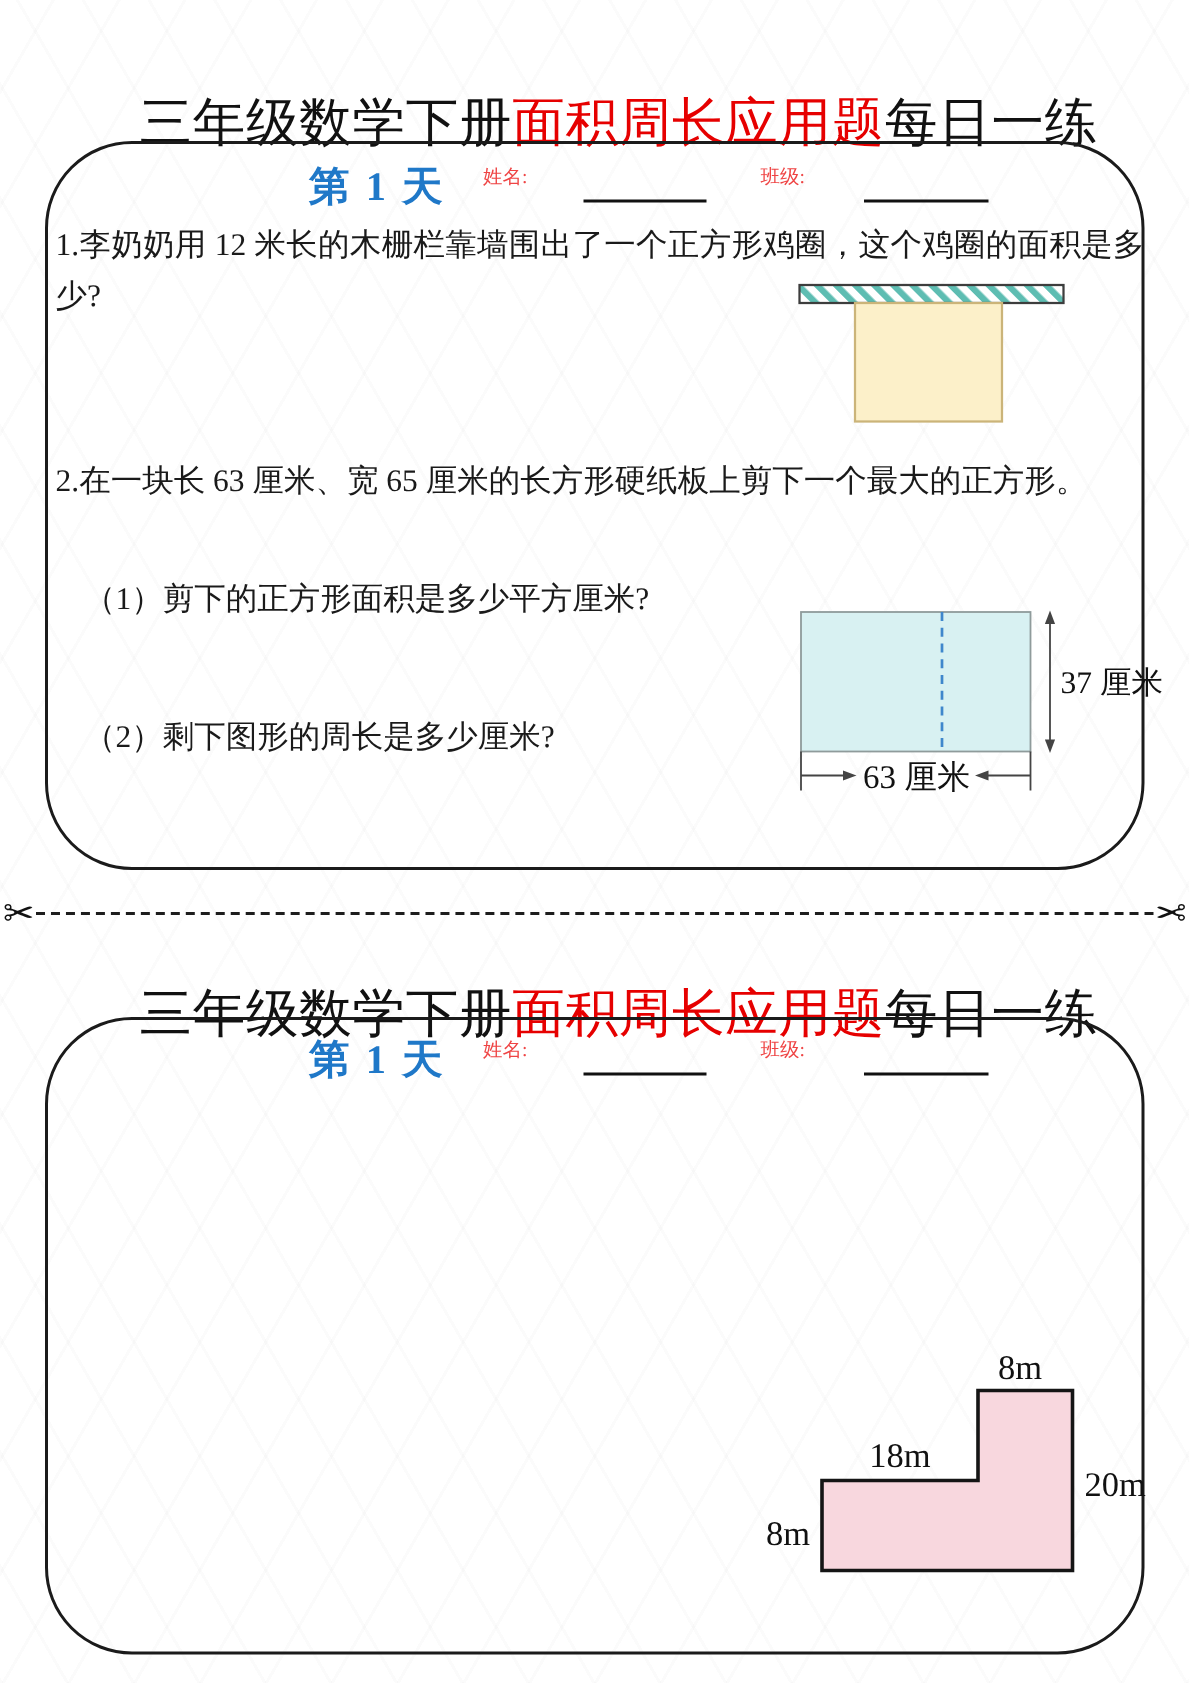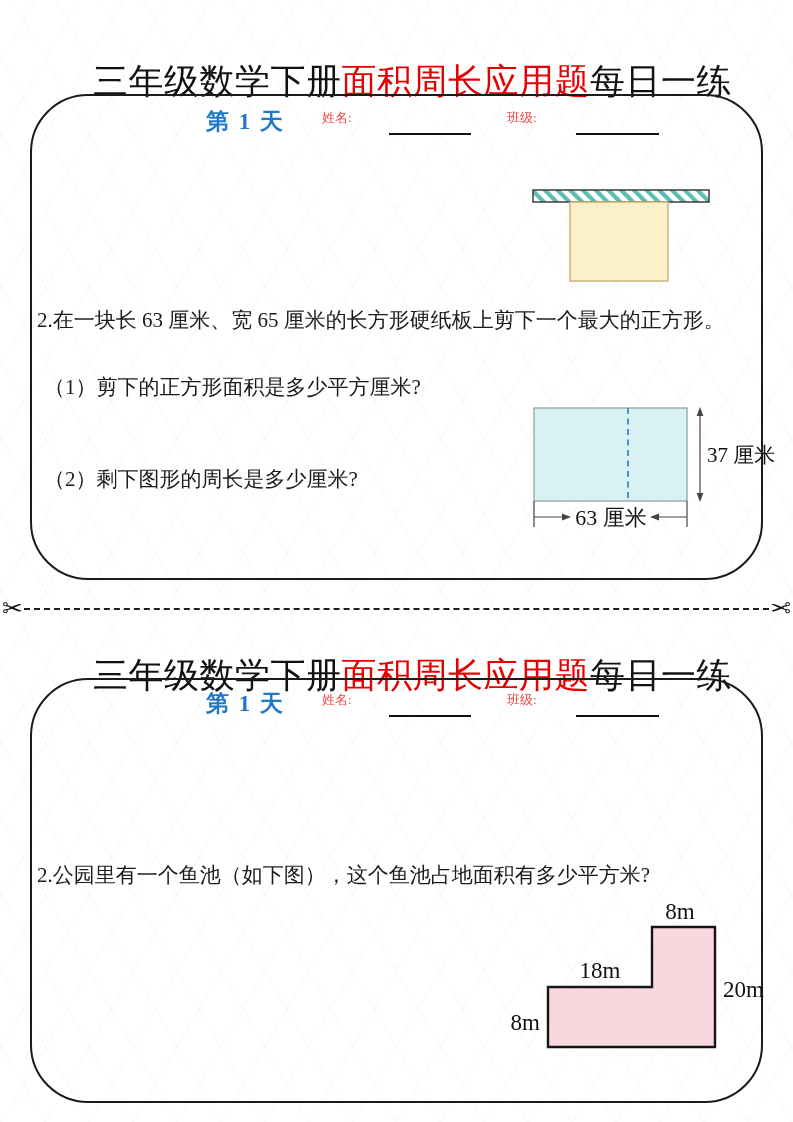--- a/index.html
+++ b/index.html
@@ -22,29 +22,29 @@
   .t1 { top:42px; }
   .t2 { top:636px; }
   .main-title .hl { color:#e60000; }
   .box {
     position:absolute; left:30px; width:729px;
     border:2px solid #1b1b1b; border-radius:58px; background:transparent;
   }
   .box1 { top:94px;  height:482px; }
   .box2 { top:678px; height:421px; }
   .day-label {
-    position:absolute; font-size:23px; font-weight:bold; color:#1f78c8; letter-spacing:2px;
+    position:absolute; font-size:27px; font-weight:bold; color:#1f78c8; letter-spacing:2px;
   }
   .field-label { position:absolute; font-size:13px; font-weight:normal; color:#ef4444; }
   .blank { position:absolute; height:24px; border-bottom:2px solid #111; }
   .prob {
     position:absolute; margin:0; font-size:21px; line-height:34px; color:#1a1a1a;
     text-align:justify;
   }
-  .sub { position:absolute; margin:4px; font-size:21px; line-height:30px; color:#1a1a1a; }
+  .sub { position:absolute; margin:16px; font-size:21px; line-height:30px; color:#1a1a1a; }
   .diag { position:absolute; }
   .cutline {
     position:absolute; left:2px; right:2px; top:596px;
     display:flex; align-items:center;
   }
   .dashline { flex:1; border-top:2.5px dashed #1d1d1d; margin:0 1px; }
   .scissors {
     font-family:"DejaVu Sans",sans-serif; font-size:25px; line-height:1; color:#111;
   }
   .scissors.right { transform:scaleX(-1); }
@@ -58,20 +58,21 @@
   <h1 class="main-title t1"><span>三年级数学下册</span><span class="hl">面积周长应用题</span><span>每日一练</span></h1>
 
   <div class="box box1"></div>
 
   <span class="day-label" style="left:206px; top:106px;">第 1 天</span>
   <span class="field-label" style="left:322px; top:109px;">姓名:</span>
   <span class="blank" style="left:389px; top:109px; width:82px;"></span>
   <span class="field-label" style="left:507px; top:109px;">班级:</span>
   <span class="blank" style="left:576px; top:109px; width:83px;"></span>
 
+  <p class="prob" style="left:37px; top:146px; width:726px;">1.李奶奶用 12 米长的木栅栏靠墙围出了一个正方形鸡圈，这个鸡圈的面积是多少?</p>
 
   <svg class="diag" style="left:525px; top:186px;" width="195" height="100" viewBox="0 0 195 100">
     <defs>
       <pattern id="hatch" width="9" height="9" patternUnits="userSpaceOnUse" patternTransform="rotate(-45)">
         <rect width="9" height="9" fill="#ffffff"></rect>
         <rect width="4.2" height="9" fill="#5ebdb2"></rect>
       </pattern>
     </defs>
     <rect x="8" y="4" width="176" height="12" fill="url(#hatch)" stroke="#3d3d3d" stroke-width="1.5"></rect>
     <rect x="45" y="16" width="98" height="79" fill="#fcf0c9" stroke="#cbb479" stroke-width="1.5"></rect>
@@ -109,21 +110,20 @@
 
   <div class="box box2"></div>
 
   <span class="day-label" style="left:206px; top:688px;">第 1 天</span>
   <span class="field-label" style="left:322px; top:691px;">姓名:</span>
   <span class="blank" style="left:389px; top:691px; width:82px;"></span>
   <span class="field-label" style="left:507px; top:691px;">班级:</span>
   <span class="blank" style="left:576px; top:691px; width:83px;"></span>
 
 
-  <p class="prob" style="left:37px; top:858px; width:726px;">2.公园里有一个鱼池（如下图），这个鱼池占地面积有多少平方米?</p>
 
   <svg class="diag" style="left:480px; top:888px;" width="310" height="192" viewBox="0 0 310 192">
     <polygon points="172,39 235,39 235,159 68,159 68,99 172,99" fill="#f8d7de" stroke="#151515" stroke-width="2.4"></polygon>
     <text x="200" y="31" font-size="23" text-anchor="middle">8m</text>
     <text x="120" y="90" font-size="23" text-anchor="middle">18m</text>
     <text x="243" y="109" font-size="23" text-anchor="start">20m</text>
     <text x="60" y="142" font-size="23" text-anchor="end">8m</text>
   </svg>
 
 </div>

